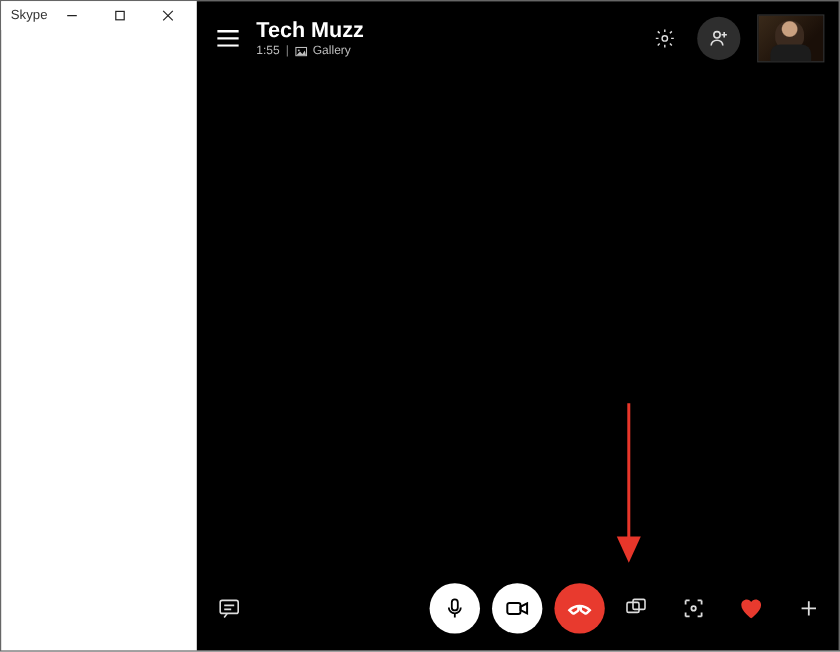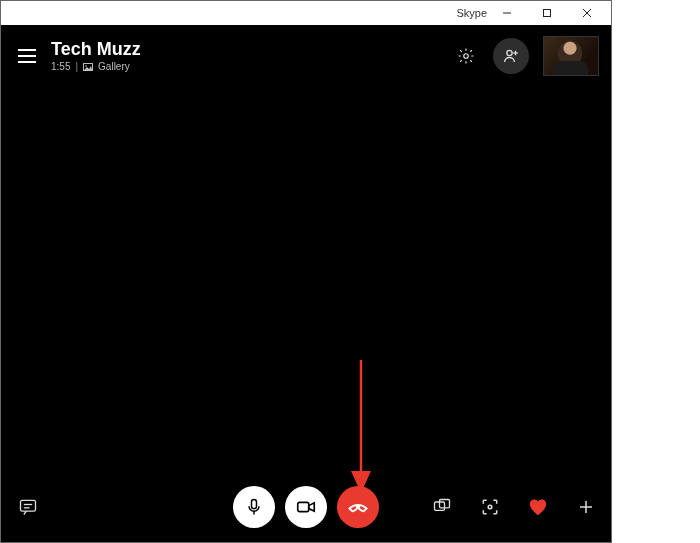--- a/index.html
+++ b/index.html
@@ -1,17 +1,17 @@
 <!DOCTYPE html>
 <html><head>
 <meta charset="utf-8">
 <style>
   * { box-sizing: border-box; margin: 0; padding: 0; }
   html, body { width: 700px; height: 543px; font-family: "Segoe UI", Arial, sans-serif; overflow: hidden; }
-  .window { width: 612px; height: 543px; background: #fff; display: flex; flex-direction: column; border: 1px solid #666; text-align: right; }
+  .window { width: 700px; height: 543px; background: #fff; display: flex; flex-direction: row; border: 1px solid #666; text-align: right; }
   .titlebar { height: 24px; background: #fff; display: flex; align-items: center; padding: 0 4px 0 8px; font-size: 11px; color: #333; }
   .titlebar .title { flex: 1; }
   .titlebar .win-btn { width: 40px; height: 24px; display: flex; align-items: center; justify-content: center; cursor: default; }
   .titlebar .win-btn svg { stroke: #222; }
   .app { flex: 1; background: #000; color: #fff; position: relative; }
   .header { position: absolute; top: 0; left: 0; right: 0; height: 62px; display: flex; align-items: center; padding: 10px 12px; }
   .hamburger { width: 28px; height: 28px; display: flex; align-items: center; justify-content: center; margin-right: 10px; cursor: pointer; }
   .title-block { display: flex; flex-direction: column; }
   .call-title { font-size: 18px; font-weight: 700; line-height: 1.1; }
   .subline { font-size: 10px; color: #bdbdbd; display: flex; align-items: center; gap: 5px; margin-top: 2px; }

